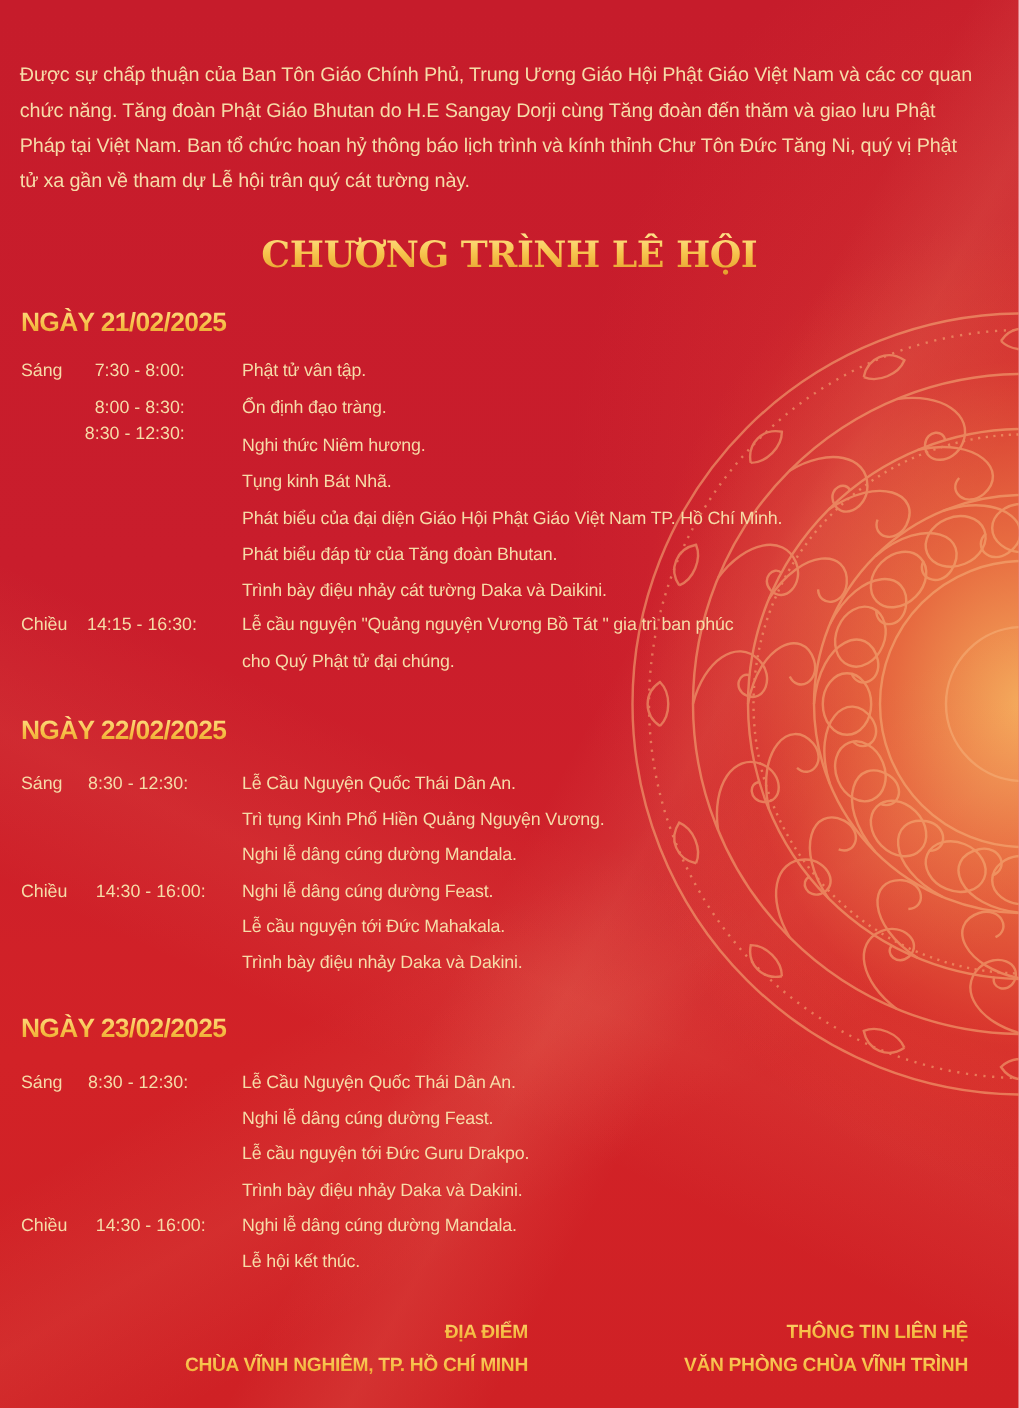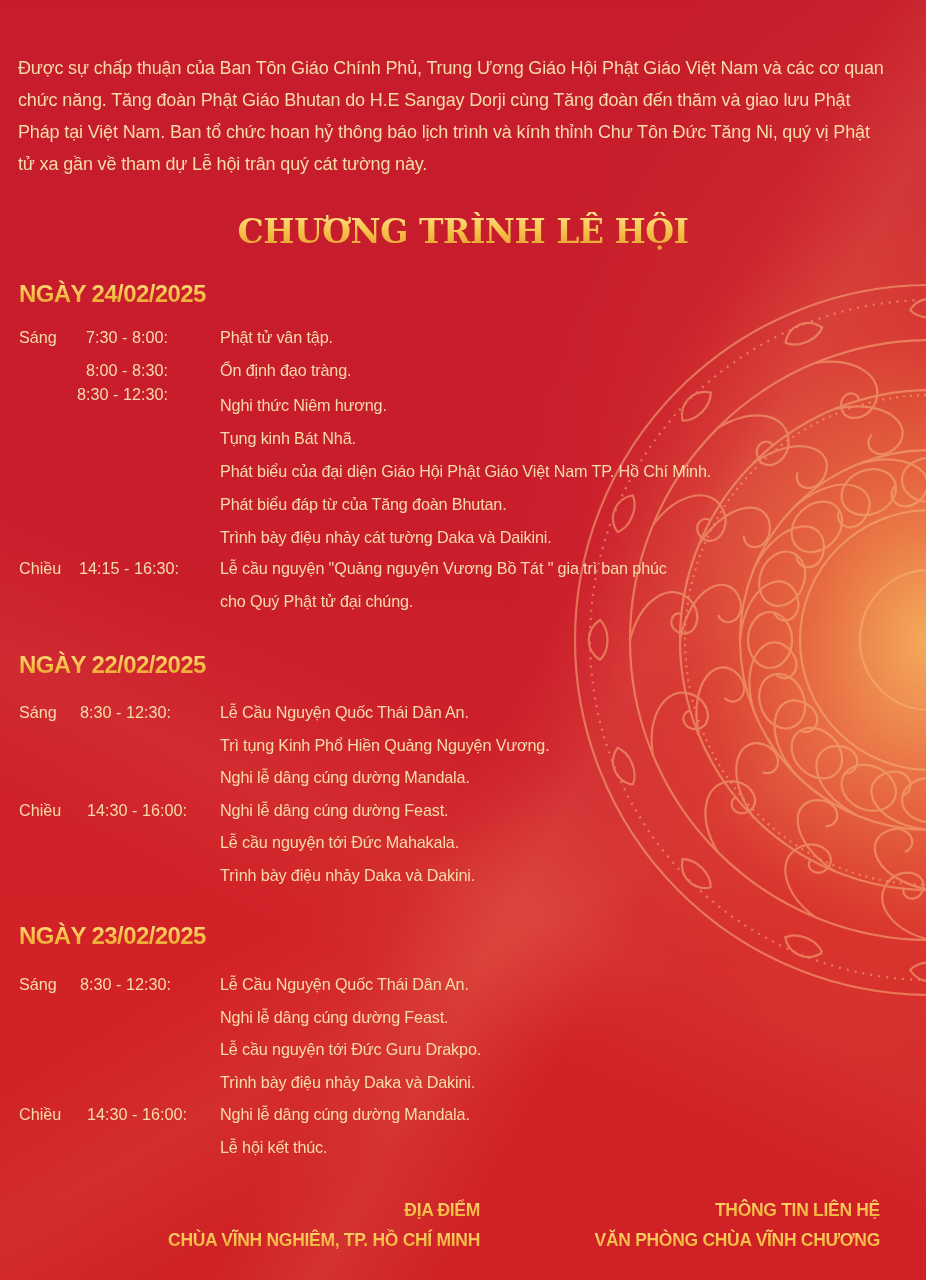--- a/index.html
+++ b/index.html
@@ -175,21 +175,21 @@
 
   <div class="intro">
     <div>Được sự chấp thuận của Ban Tôn Giáo Chính Phủ, Trung Ương Giáo Hội Phật Giáo Việt Nam và các cơ quan</div>
     <div>chức năng. Tăng đoàn Phật Giáo Bhutan do H.E Sangay Dorji cùng Tăng đoàn đến thăm và giao lưu Phật</div>
     <div>Pháp tại Việt Nam. Ban tổ chức hoan hỷ thông báo lịch trình và kính thỉnh Chư Tôn Đức Tăng Ni, quý vị Phật</div>
     <div>tử xa gần về tham dự Lễ hội trân quý cát tường này.</div>
   </div>
 
   <div class="title">CHƯƠNG TRÌNH LỄ HỘI</div>
 
-  <div class="day-title" style="top:280px;">NGÀY 24/02/2025</div>
+  <div class="day-title" style="top:280px;">NGÀY 21/02/2025</div>
   <div class="sched" style="top:321px;">
     <div class="row" style="top:0px;">
       <div class="time">
         <span class="period">Sáng</span>
         <span class="range" style="right:3px;">7:30 - 8:00:</span>
       </div>
       <span class="activity">Phật tử vân tập.</span>
     </div>
     <div class="row" style="top:33px;">
       <div class="time">
@@ -289,17 +289,17 @@
     </div>
   </div>
 
   <div class="footer">
     <div class="col" style="left:60px; width:420px;">
       <span>ĐỊA ĐIỂM</span>
       <span>CHÙA VĨNH NGHIÊM, TP. HỒ CHÍ MINH</span>
     </div>
     <div class="col" style="left:490px; width:390px;">
       <span>THÔNG TIN LIÊN HỆ</span>
-      <span>VĂN PHÒNG CHÙA VĨNH CHƯƠNG</span>
+      <span>VĂN PHÒNG CHÙA VĨNH TRÌNH</span>
     </div>
   </div>
 
 </div>
 
 </body></html>

